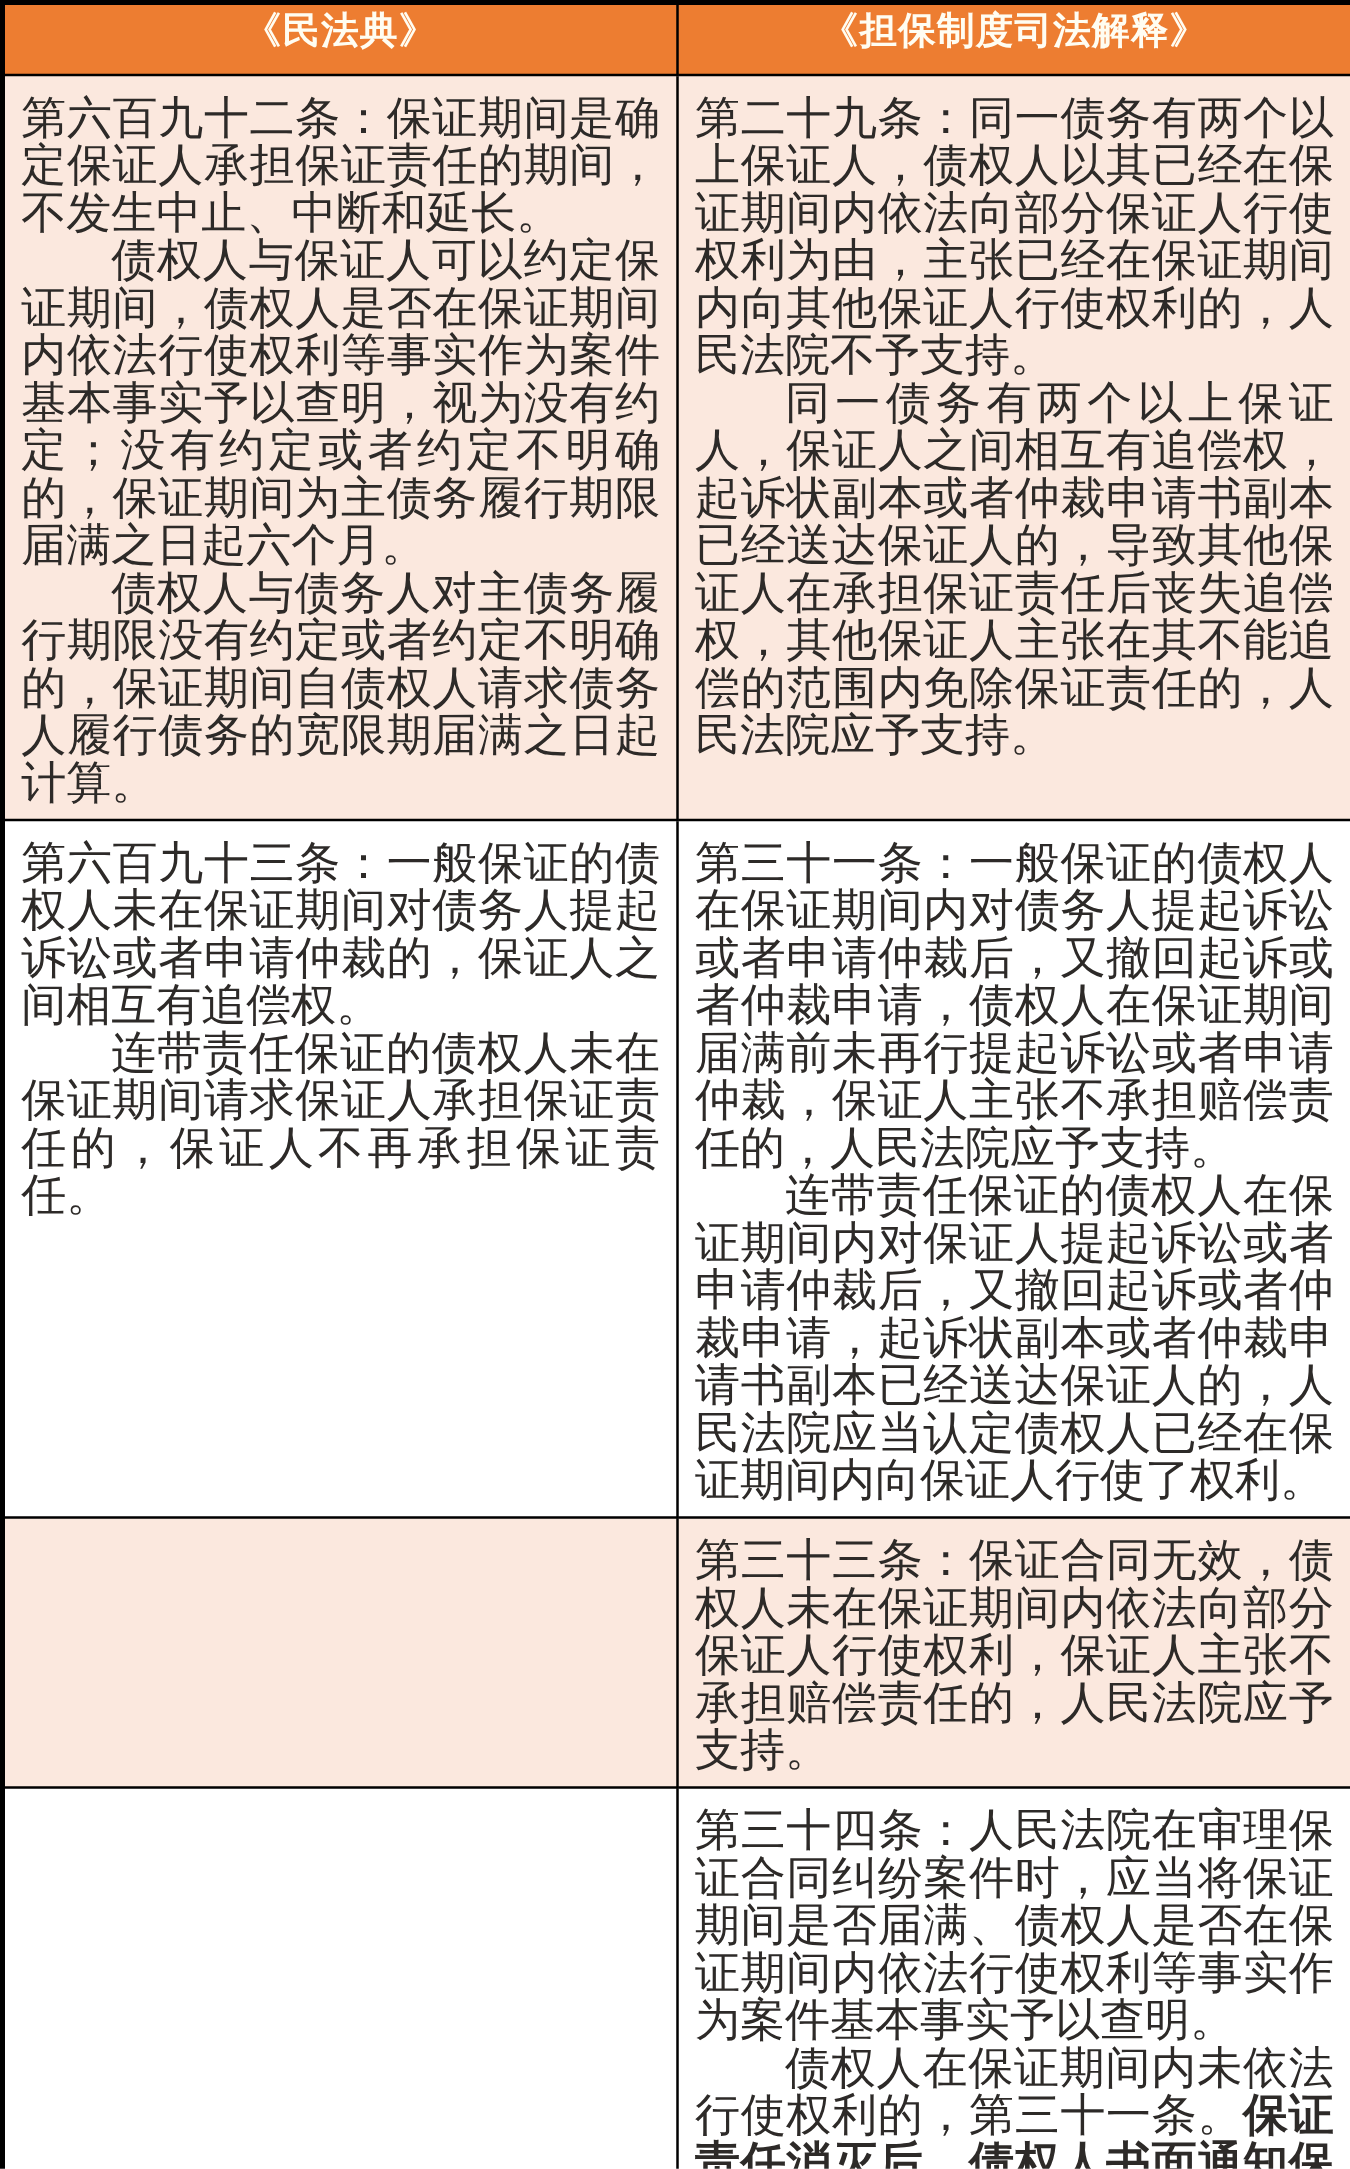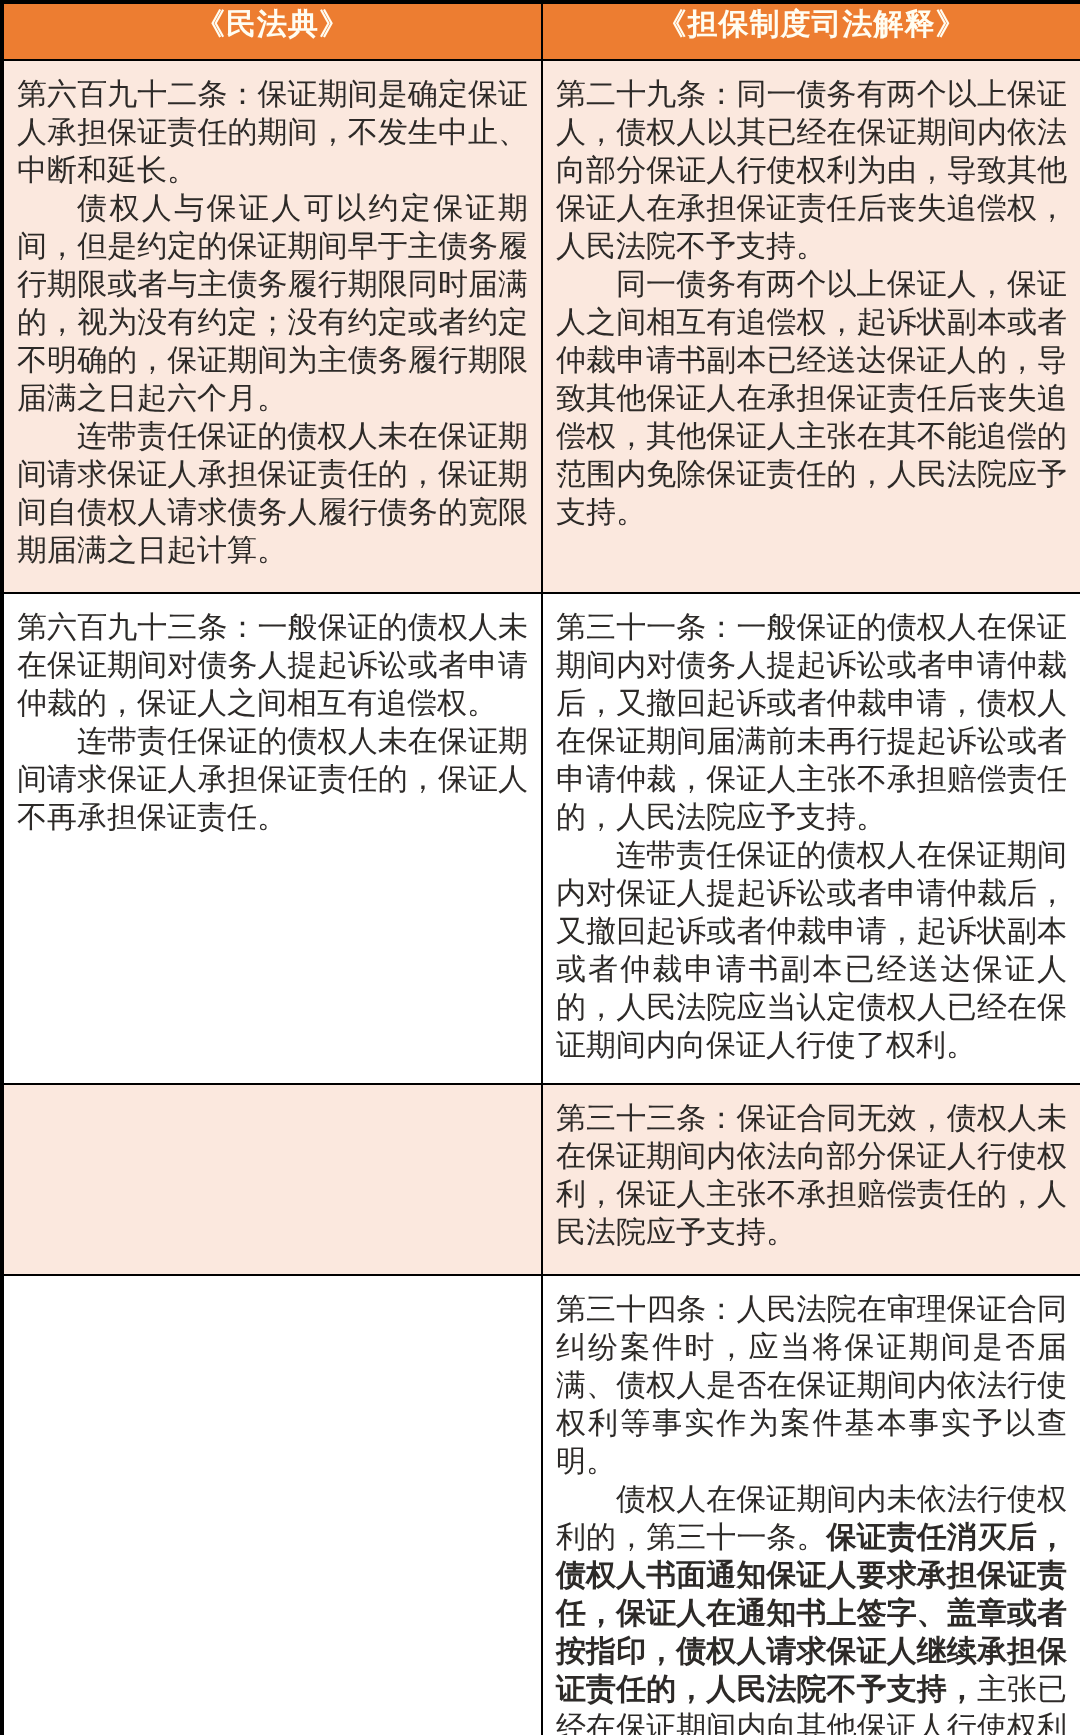--- a/index.html
+++ b/index.html
@@ -31,21 +31,21 @@
     text-align: center;
     vertical-align: middle;
     padding: 0;
     letter-spacing: 1px;
   }
   tr.pink td { background: #fbe8de; }
   tr.white td { background: #ffffff; }
   td.cell { padding: 14px 13px 10px 13px; color: #2d2a28; }
   td.cell p {
     margin: 0;
-    font-size: 30px;
+    font-size: 36px;
     line-height: 38px;
     text-align: justify;
     text-justify: inter-ideograph;
   }
   td.cell p.ind { text-indent: 2em; }
   td.cell b { font-weight: bold; font-family: Liberation Serif, serif; }
   tr.r1 { height: 533px; }
   tr.r2 { height: 491px; }
   tr.r3 { height: 191px; }
   tr.r4 { height: 456px; }
@@ -58,25 +58,25 @@
     <thead>
       <tr>
         <th class="hdr">《民法典》</th>
         <th class="hdr">《担保制度司法解释》</th>
       </tr>
     </thead>
     <tbody>
       <tr class="pink r1">
         <td class="cell">
           <p>第六百九十二条：保证期间是确定保证人承担保证责任的期间，不发生中止、中断和延长。</p>
-          <p class="ind">债权人与保证人可以约定保证期间，但是约定的保证期间早于主债务履行期限或者与主债务履行期限同时届满的，视为没有约定；没有约定或者约定不明确的，保证期间为主债务履行期限届满之日起六个月。</p>
-          <p class="ind">连带责任保证的债权人未在保证期间请求保证人承担保证责任的，保证期间自债权人请求债务人履行债务的宽限期届满之日起计算。</p>
+          <p class="ind">债权人与保证人可以约定保证期间，债权人是否在保证期间内依法行使权利等事实作为案件基本事实予以查明，视为没有约定；没有约定或者约定不明确的，保证期间为主债务履行期限届满之日起六个月。</p>
+          <p class="ind">债权人与债务人对主债务履行期限没有约定或者约定不明确的，保证期间自债权人请求债务人履行债务的宽限期届满之日起计算。</p>
         </td>
         <td class="cell">
-          <p>第二十九条：同一债务有两个以上保证人，债权人以其已经在保证期间内依法向部分保证人行使权利为由，导致其他保证人在承担保证责任后丧失追偿权，人民法院不予支持。</p>
+          <p>第二十九条：同一债务有两个以上保证人，债权人以其已经在保证期间内依法向部分保证人行使权利为由，主张已经在保证期间内向其他保证人行使权利的，人民法院不予支持。</p>
           <p class="ind">同一债务有两个以上保证人，保证人之间相互有追偿权，起诉状副本或者仲裁申请书副本已经送达保证人的，导致其他保证人在承担保证责任后丧失追偿权，其他保证人主张在其不能追偿的范围内免除保证责任的，人民法院应予支持。</p>
         </td>
       </tr>
       <tr class="white r2">
         <td class="cell">
           <p>第六百九十三条：一般保证的债权人未在保证期间对债务人提起诉讼或者申请仲裁的，保证人之间相互有追偿权。</p>
           <p class="ind">连带责任保证的债权人未在保证期间请求保证人承担保证责任的，保证人不再承担保证责任。</p>
         </td>
         <td class="cell">
           <p>第三十一条：一般保证的债权人在保证期间内对债务人提起诉讼或者申请仲裁后，又撤回起诉或者仲裁申请，债权人在保证期间届满前未再行提起诉讼或者申请仲裁，保证人主张不承担赔偿责任的，人民法院应予支持。</p>

